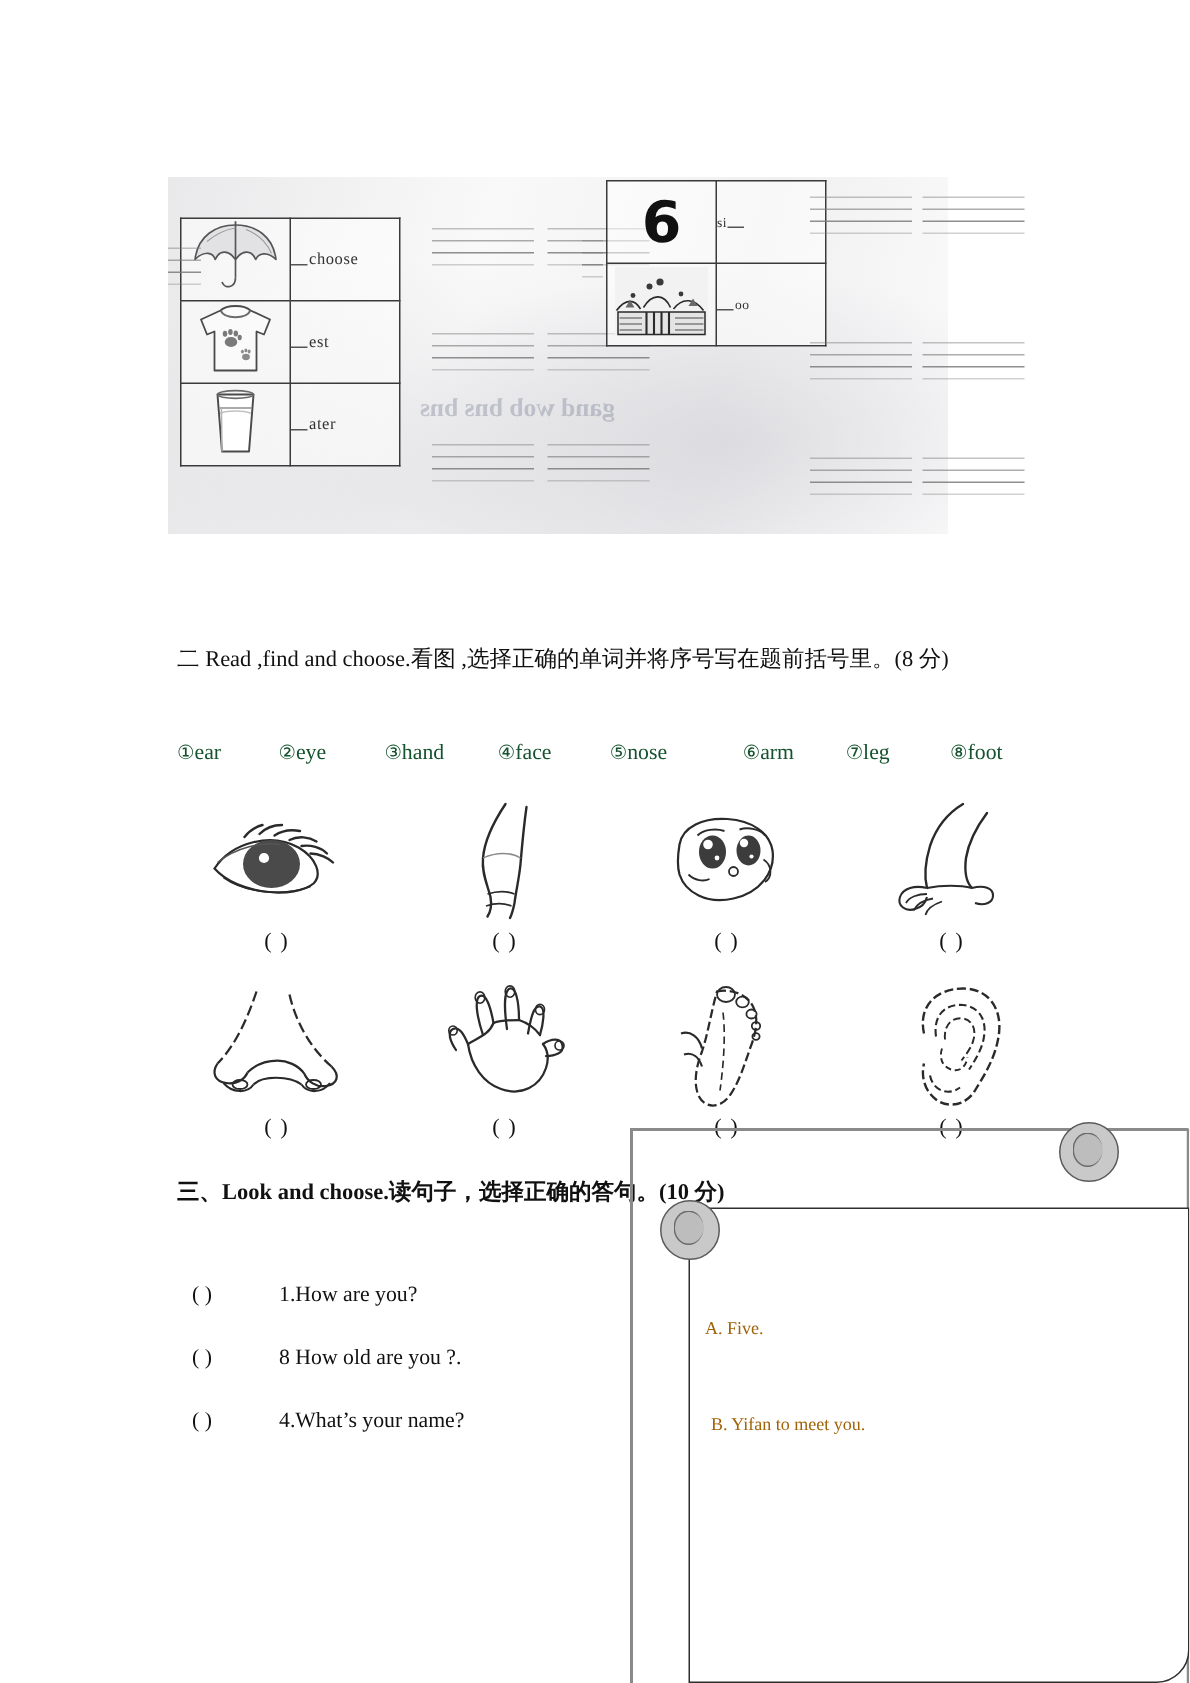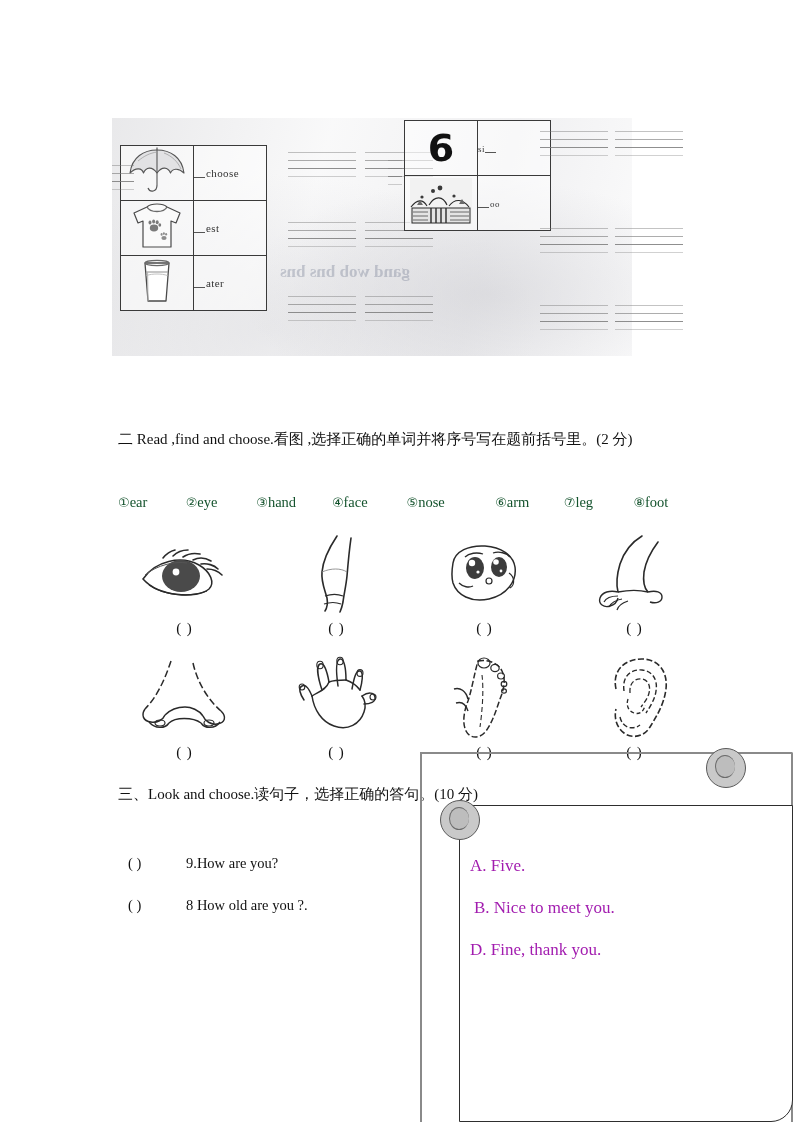--- a/index.html
+++ b/index.html
@@ -114,21 +114,21 @@
     letter-spacing: 1px;
     color:#111;
   }
 
   
   .qlist { position:absolute; left:128px; top:855px; }
   .qrow { height:42px; font-size:14.5px; color:#111; white-space:nowrap; }
   .qrow .pbox { display:inline-block; width:58px; }
 
   .alist { position:absolute; left:470px; top:856px; }
-  .arow { height:42px; font-size:17px; color:#a21caf; white-space:nowrap; }
+  .arow { height:42px; font-size:12px; color:#a16207; white-space:nowrap;margin-top:22px; }
 
   
   .note {
     position:absolute;
     background: transparent;
     box-sizing: border-box;
   }
   .note-outer {
     left:420px; top:752px;
     width:373px; height:370px;
@@ -365,21 +365,21 @@
       <i></i>
       <i></i>
     </div>
   <div class="guide" style="left:388px; top:160px; width:14px;">
       <i></i>
       <i></i>
       <i></i>
       <i></i>
     </div>
 
-  <div class="section-heading" style="left:118px; top:430px;">二 Read ,find and choose.看图 ,选择正确的单词并将序号写在题前括号里。(2 分)</div>
+  <div class="section-heading" style="left:118px; top:430px;">二 Read ,find and choose.看图 ,选择正确的单词并将序号写在题前括号里。(8 分)</div>
 
   <div class="wordbank">
     <span class="w" style="width:64px"><span class="circnum">①</span><span>ear</span></span>
     <span class="w" style="width:67px"><span class="circnum">②</span><span>eye</span></span>
     <span class="w" style="width:72px"><span class="circnum">③</span><span>hand</span></span>
     <span class="w" style="width:71px"><span class="circnum">④</span><span>face</span></span>
     <span class="w" style="width:85px"><span class="circnum">⑤</span><span>nose</span></span>
     <span class="w" style="width:65px"><span class="circnum">⑥</span><span>arm</span></span>
     <span class="w" style="width:66px"><span class="circnum">⑦</span><span>leg</span></span>
     <span class="w"><span class="circnum">⑧</span><span>foot</span></span>
@@ -532,35 +532,37 @@
           <path d="M26 36 C24 22 32 14 44 15 C54 16 60 24 58 36 C57 44 52 52 48 58" fill="none" stroke="#2a2a2a" stroke-width="1.4" stroke-dasharray="5 2.5"></path>
           <path d="M32 38 C31 28 37 23 44 24 C50 25 53 31 51 38 C50 43 46 48 43 52" fill="none" stroke="#2a2a2a" stroke-width="1.3" stroke-dasharray="5 2.5"></path>
           <path d="M30 44 C28 50 30 56 36 58 C42 60 46 56 47 50" fill="none" stroke="#2a2a2a" stroke-width="1.3" stroke-dasharray="4 2.5"></path>
           <path d="M22 62 C24 72 34 76 42 70" fill="none" stroke="#2a2a2a" stroke-width="1.4" stroke-dasharray="5 2.5"></path>
         </svg>
       </div>
       <div class="paren">(        )</div>
     </div>
   </div>
 
-  <div class="section-heading" style="left:118px; top:785px;">三、Look and choose.读句子，选择正确的答句。(10 分)</div>
+  <div class="section-heading" style="left:118px; top:785px;font-weight:bold;">三、Look and choose.读句子，选择正确的答句。(10 分)</div>
 
   <div class="note note-outer"></div>
   <div class="note note-inner"></div>
   <div class="curl curl-top-right"></div>
   <div class="curl curl-inner-left"></div>
 
   <div class="qlist">
     <div class="qrow">
-      <span class="pbox">(        )</span><span>9.How are you?</span>
+      <span class="pbox">(        )</span><span>1.How are you?</span>
     </div>
     <div class="qrow">
       <span class="pbox">(        )</span><span>8 How old are you ?.</span>
     </div>
+    <div class="qrow">
+      <span class="pbox">(        )</span><span>4.What’s your name?</span>
+    </div>
   </div>
 
   <div class="alist">
     <div class="arow">A. Five.</div>
-    <div class="arow" style="padding-left:4px">B. Nice to meet you.</div>
-    <div class="arow">D. Fine, thank you.</div>
+    <div class="arow" style="padding-left:4px">B. Yifan to meet you.</div>
   </div>
 
 </div>
 
 </body></html>

